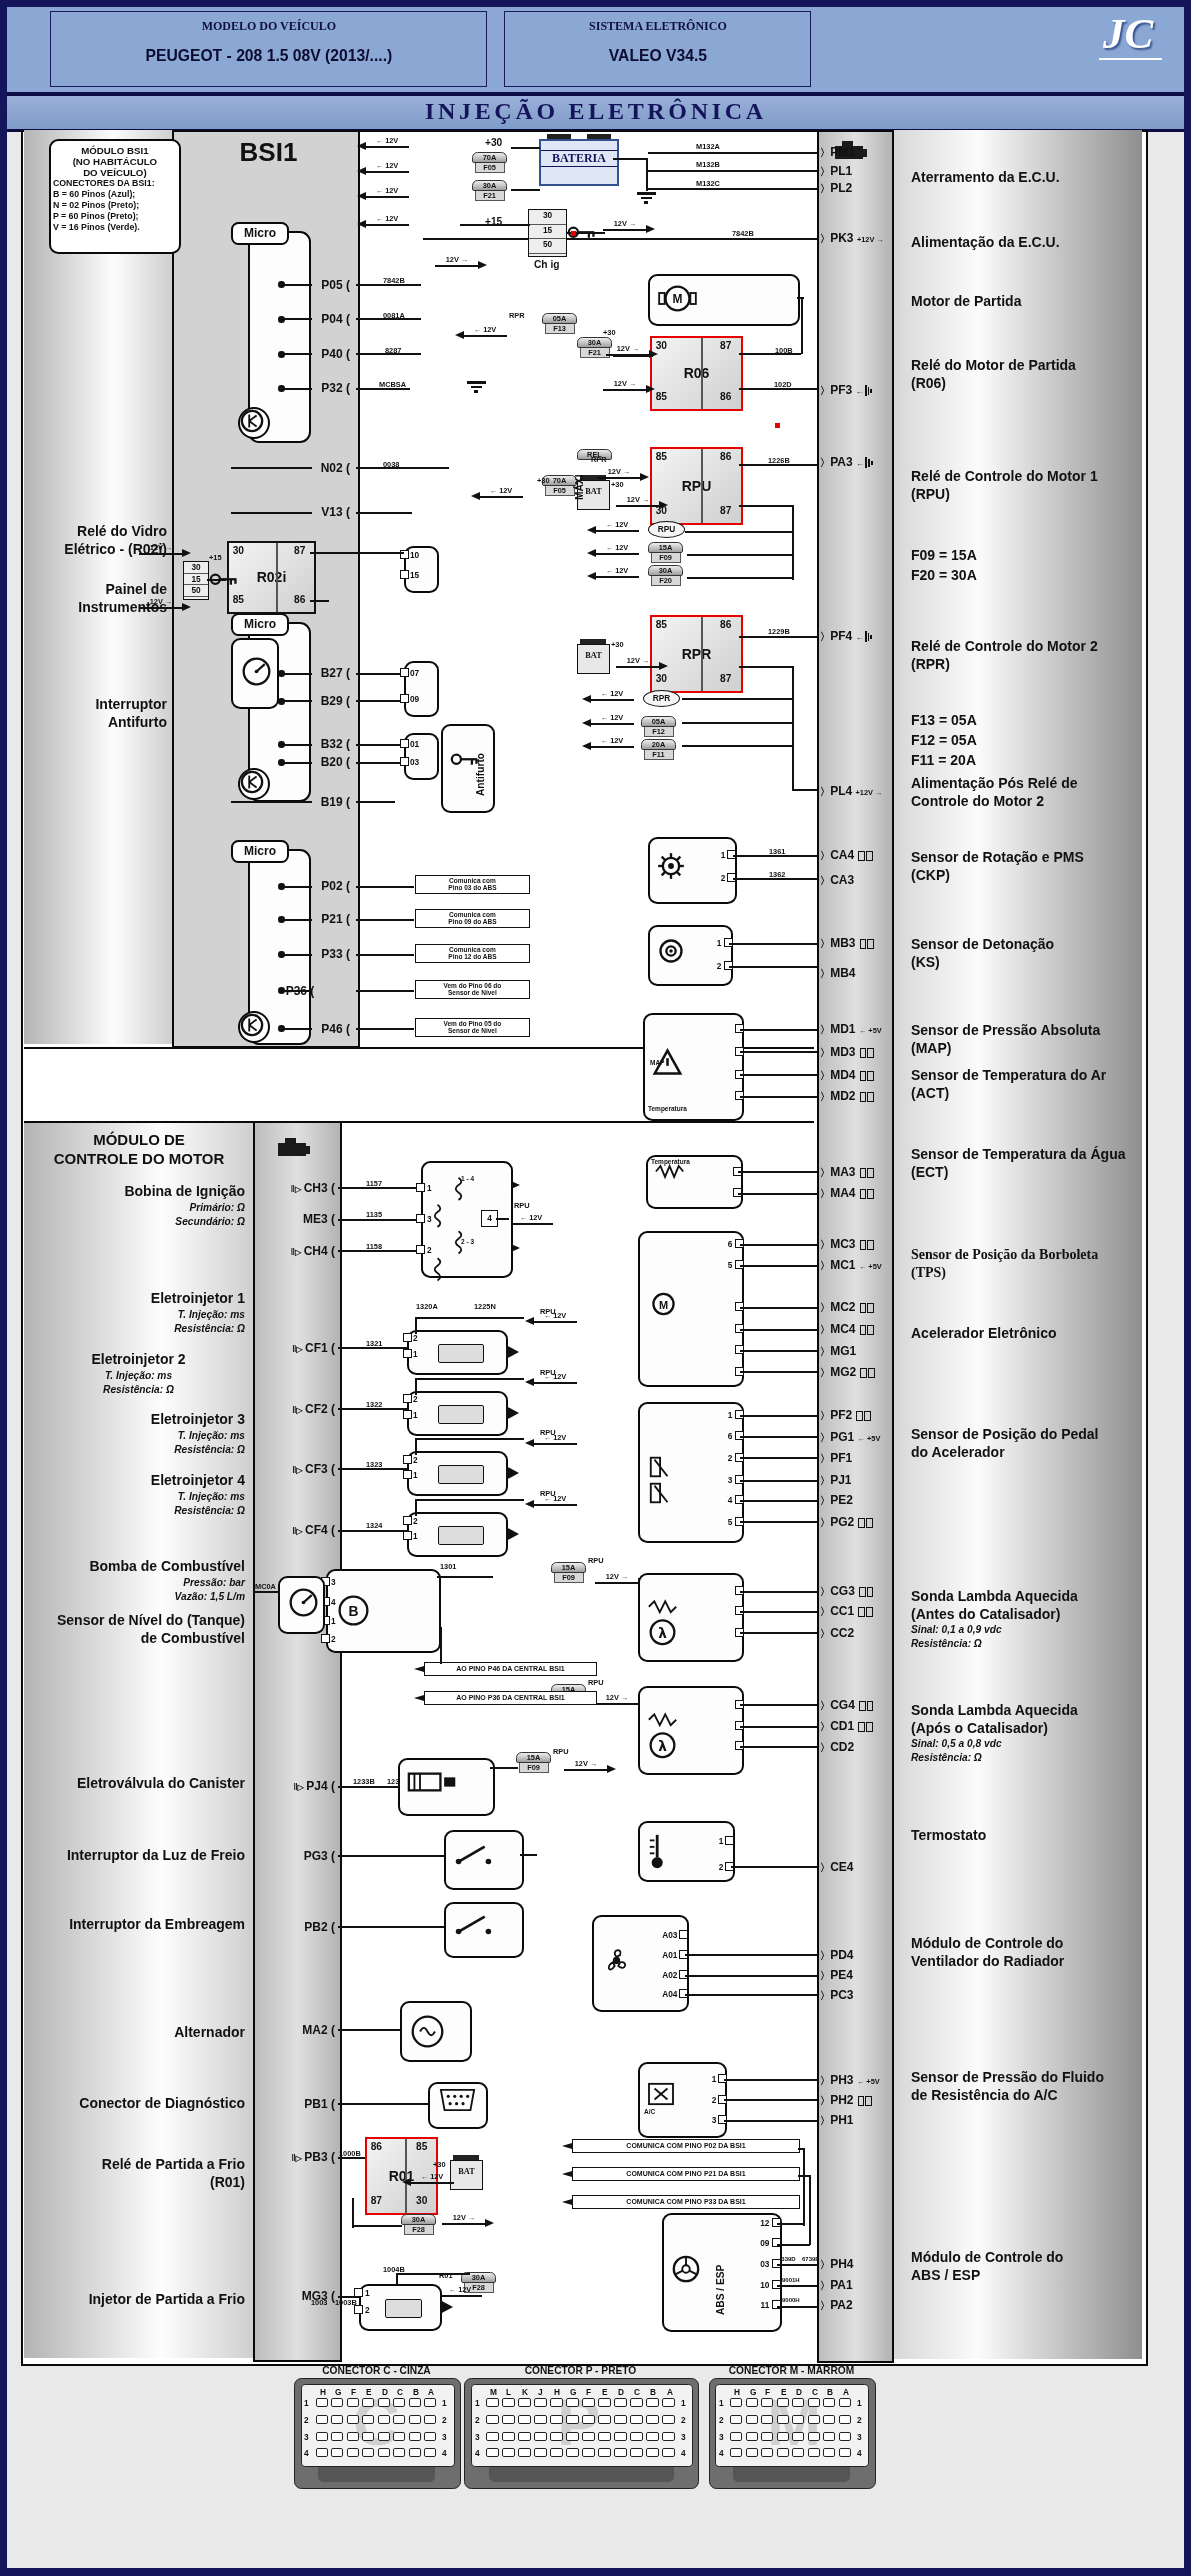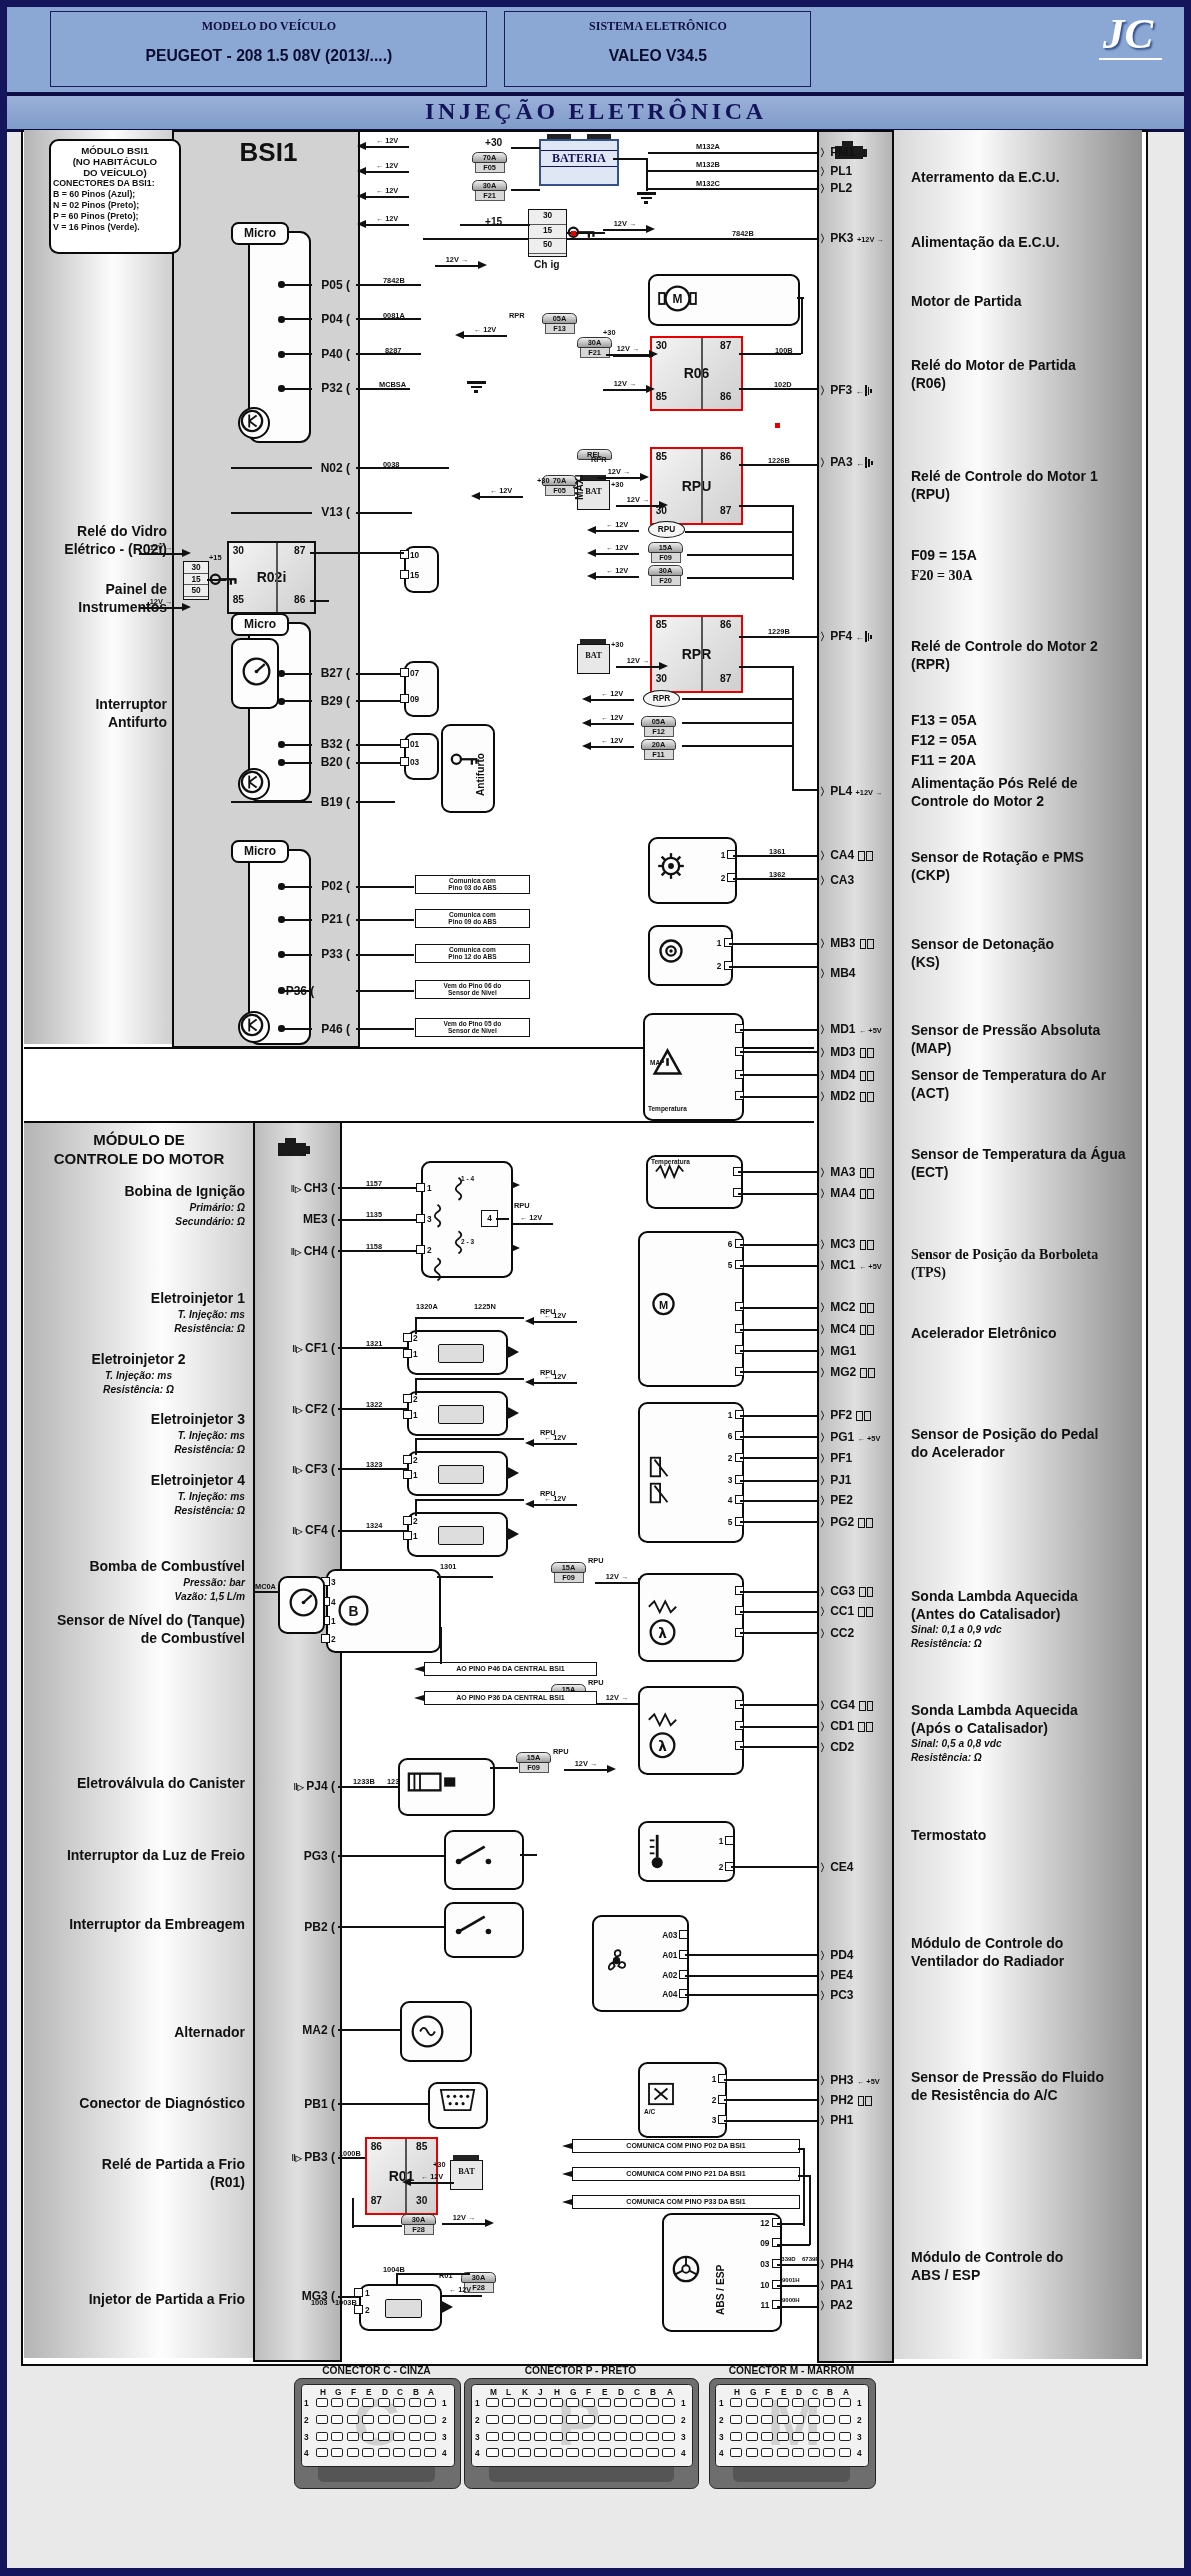--- a/index.html
+++ b/index.html
@@ -370,21 +370,21 @@
       <div class="b15">Relé do Motor de Partida</div>
       <div class="b15">(R06)</div>
     </div>
     <div class="lbl" style="position: absolute; left: 911px; top: 468px; width: 227px;">
       <div class="b15">Relé de Controle do Motor 1</div>
       <div class="b15">(RPU)</div>
     </div>
     <div class="lbl" style="position: absolute; left: 911px; top: 547px; width: 227px;">
       <div class="b15">F09 = 15A</div>
     </div>
-    <div class="lbl" style="position: absolute; left: 911px; top: 567px; width: 227px; font-family: Liberation Serif, serif;">
+    <div class="lbl" style="position: absolute; left: 911px; top: 567px; width: 227px;">
       <div class="b15">F20 = 30A</div>
     </div>
     <div class="lbl" style="position: absolute; left: 911px; top: 638px; width: 227px;">
       <div class="b15">Relé de Controle do Motor 2</div>
       <div class="b15">(RPR)</div>
     </div>
     <div class="lbl" style="position: absolute; left: 911px; top: 712px; width: 227px;">
       <div class="b15">F13 = 05A</div>
     </div>
     <div class="lbl" style="position: absolute; left: 911px; top: 732px; width: 227px;">

